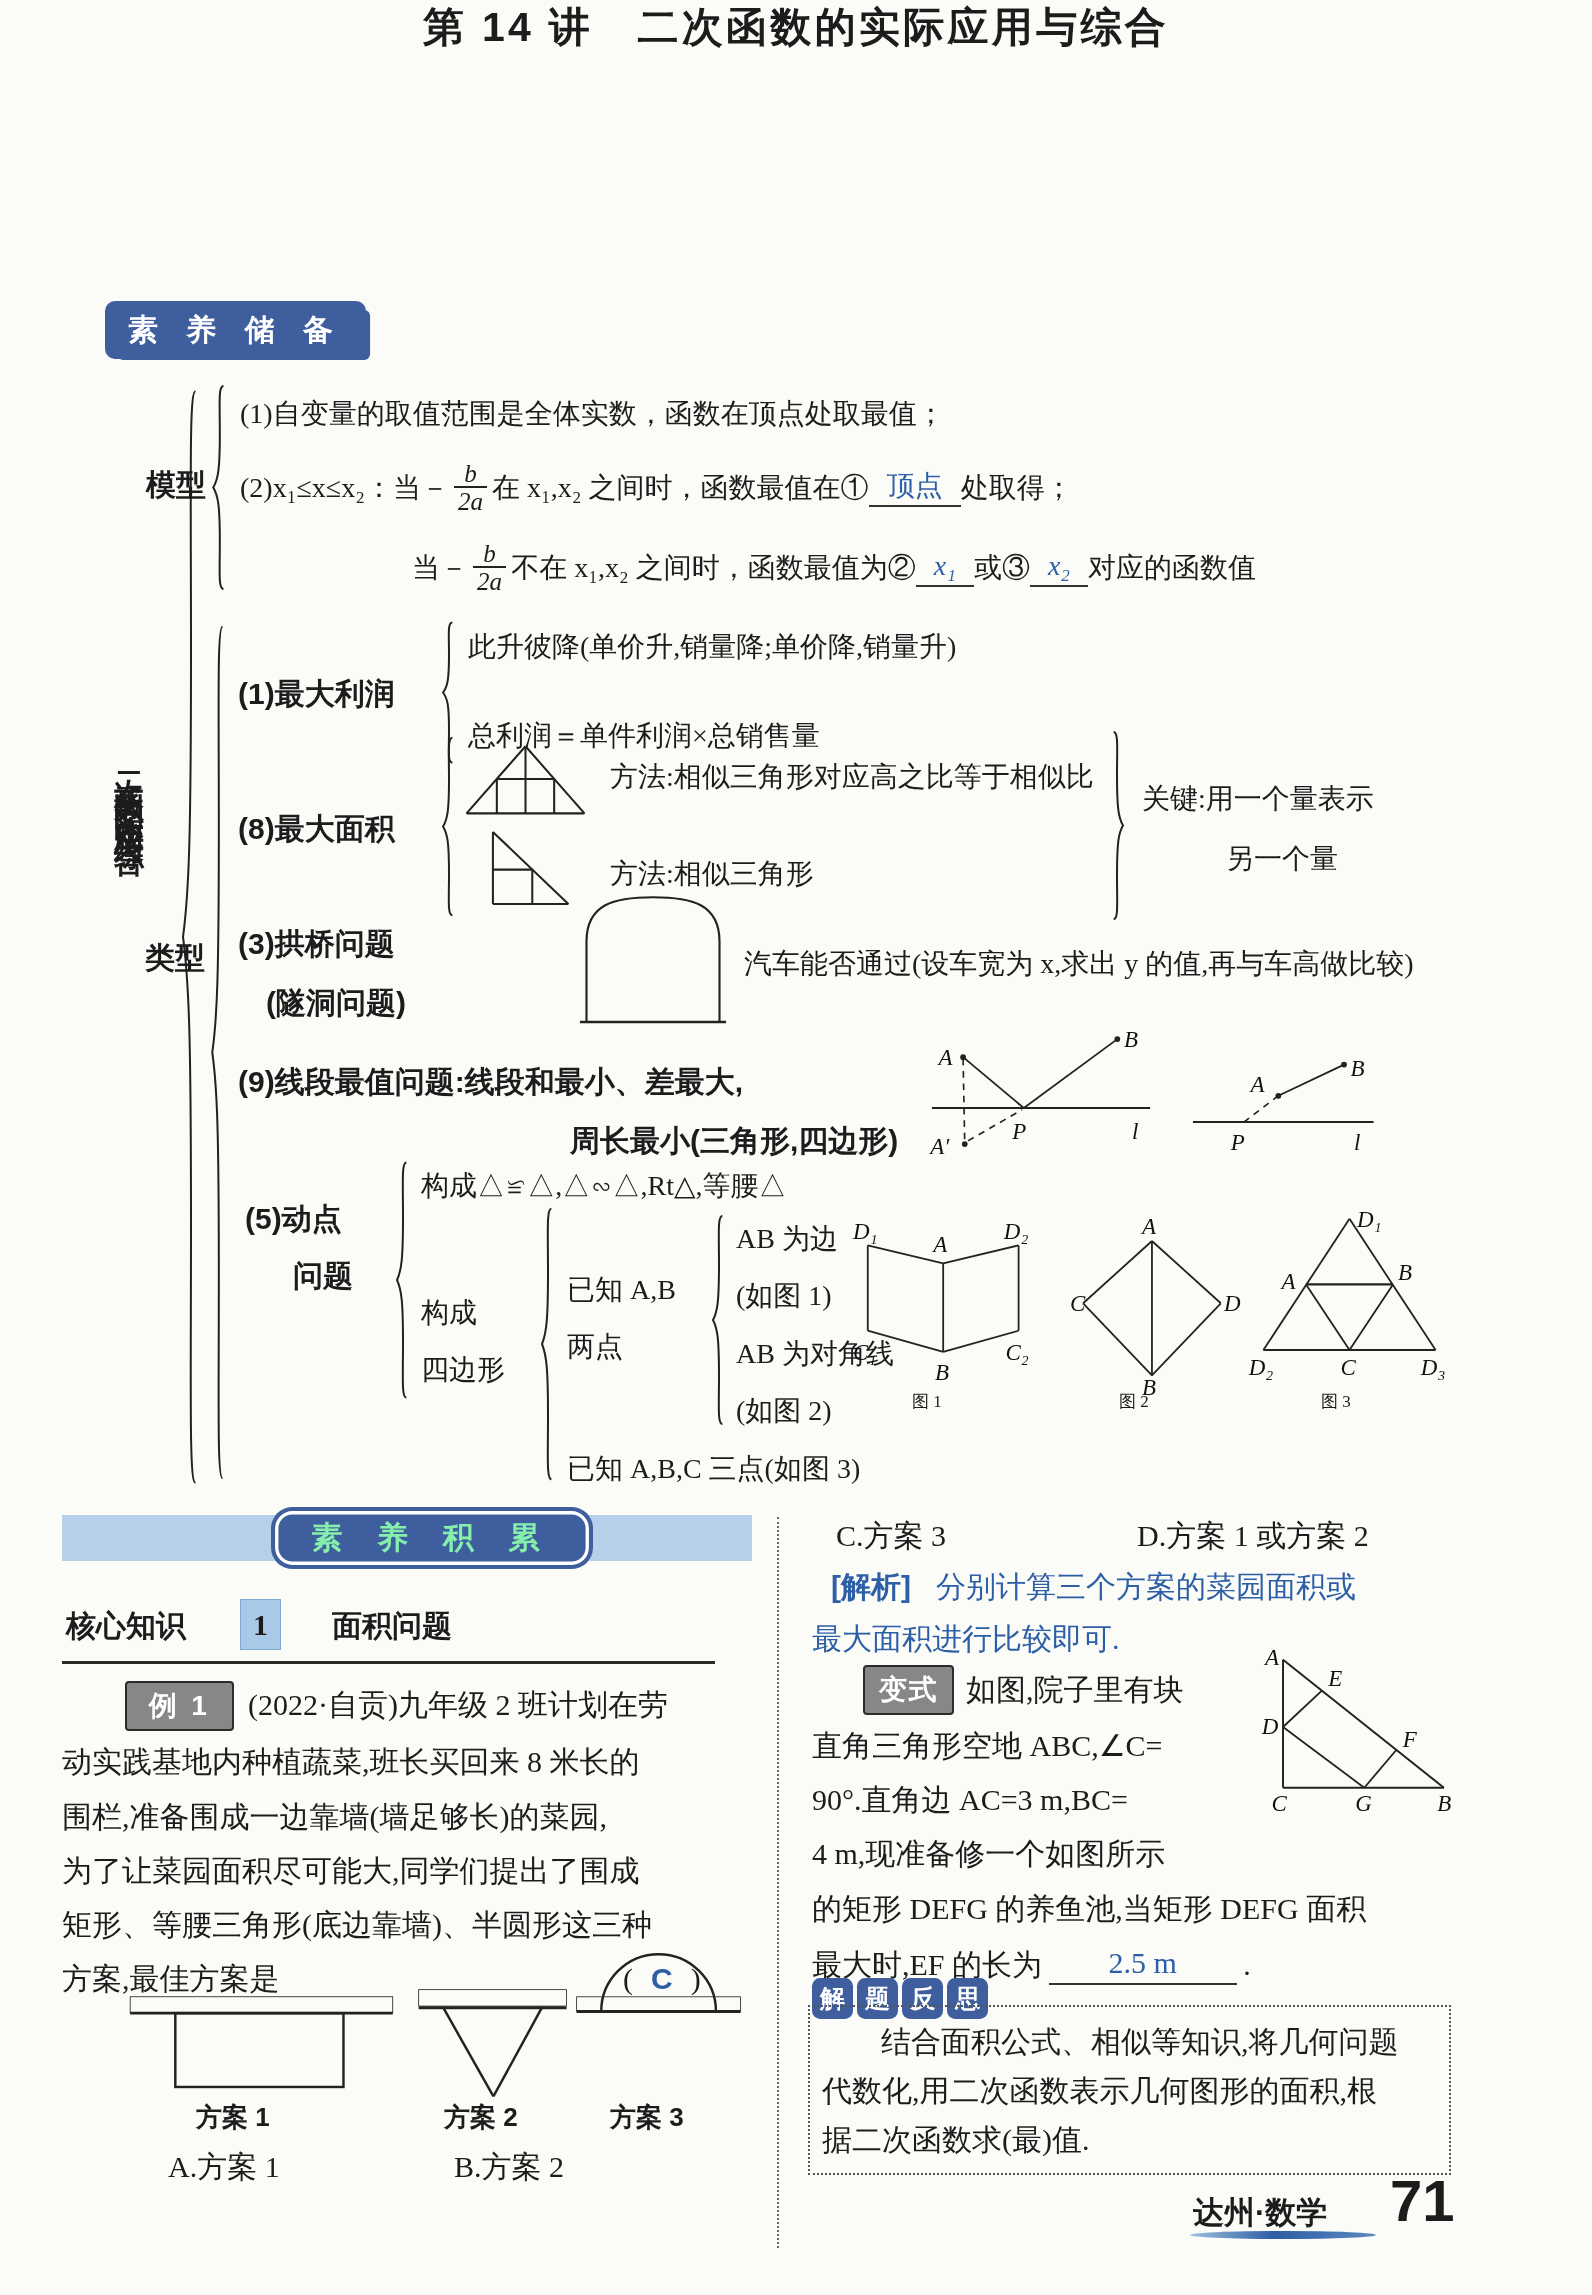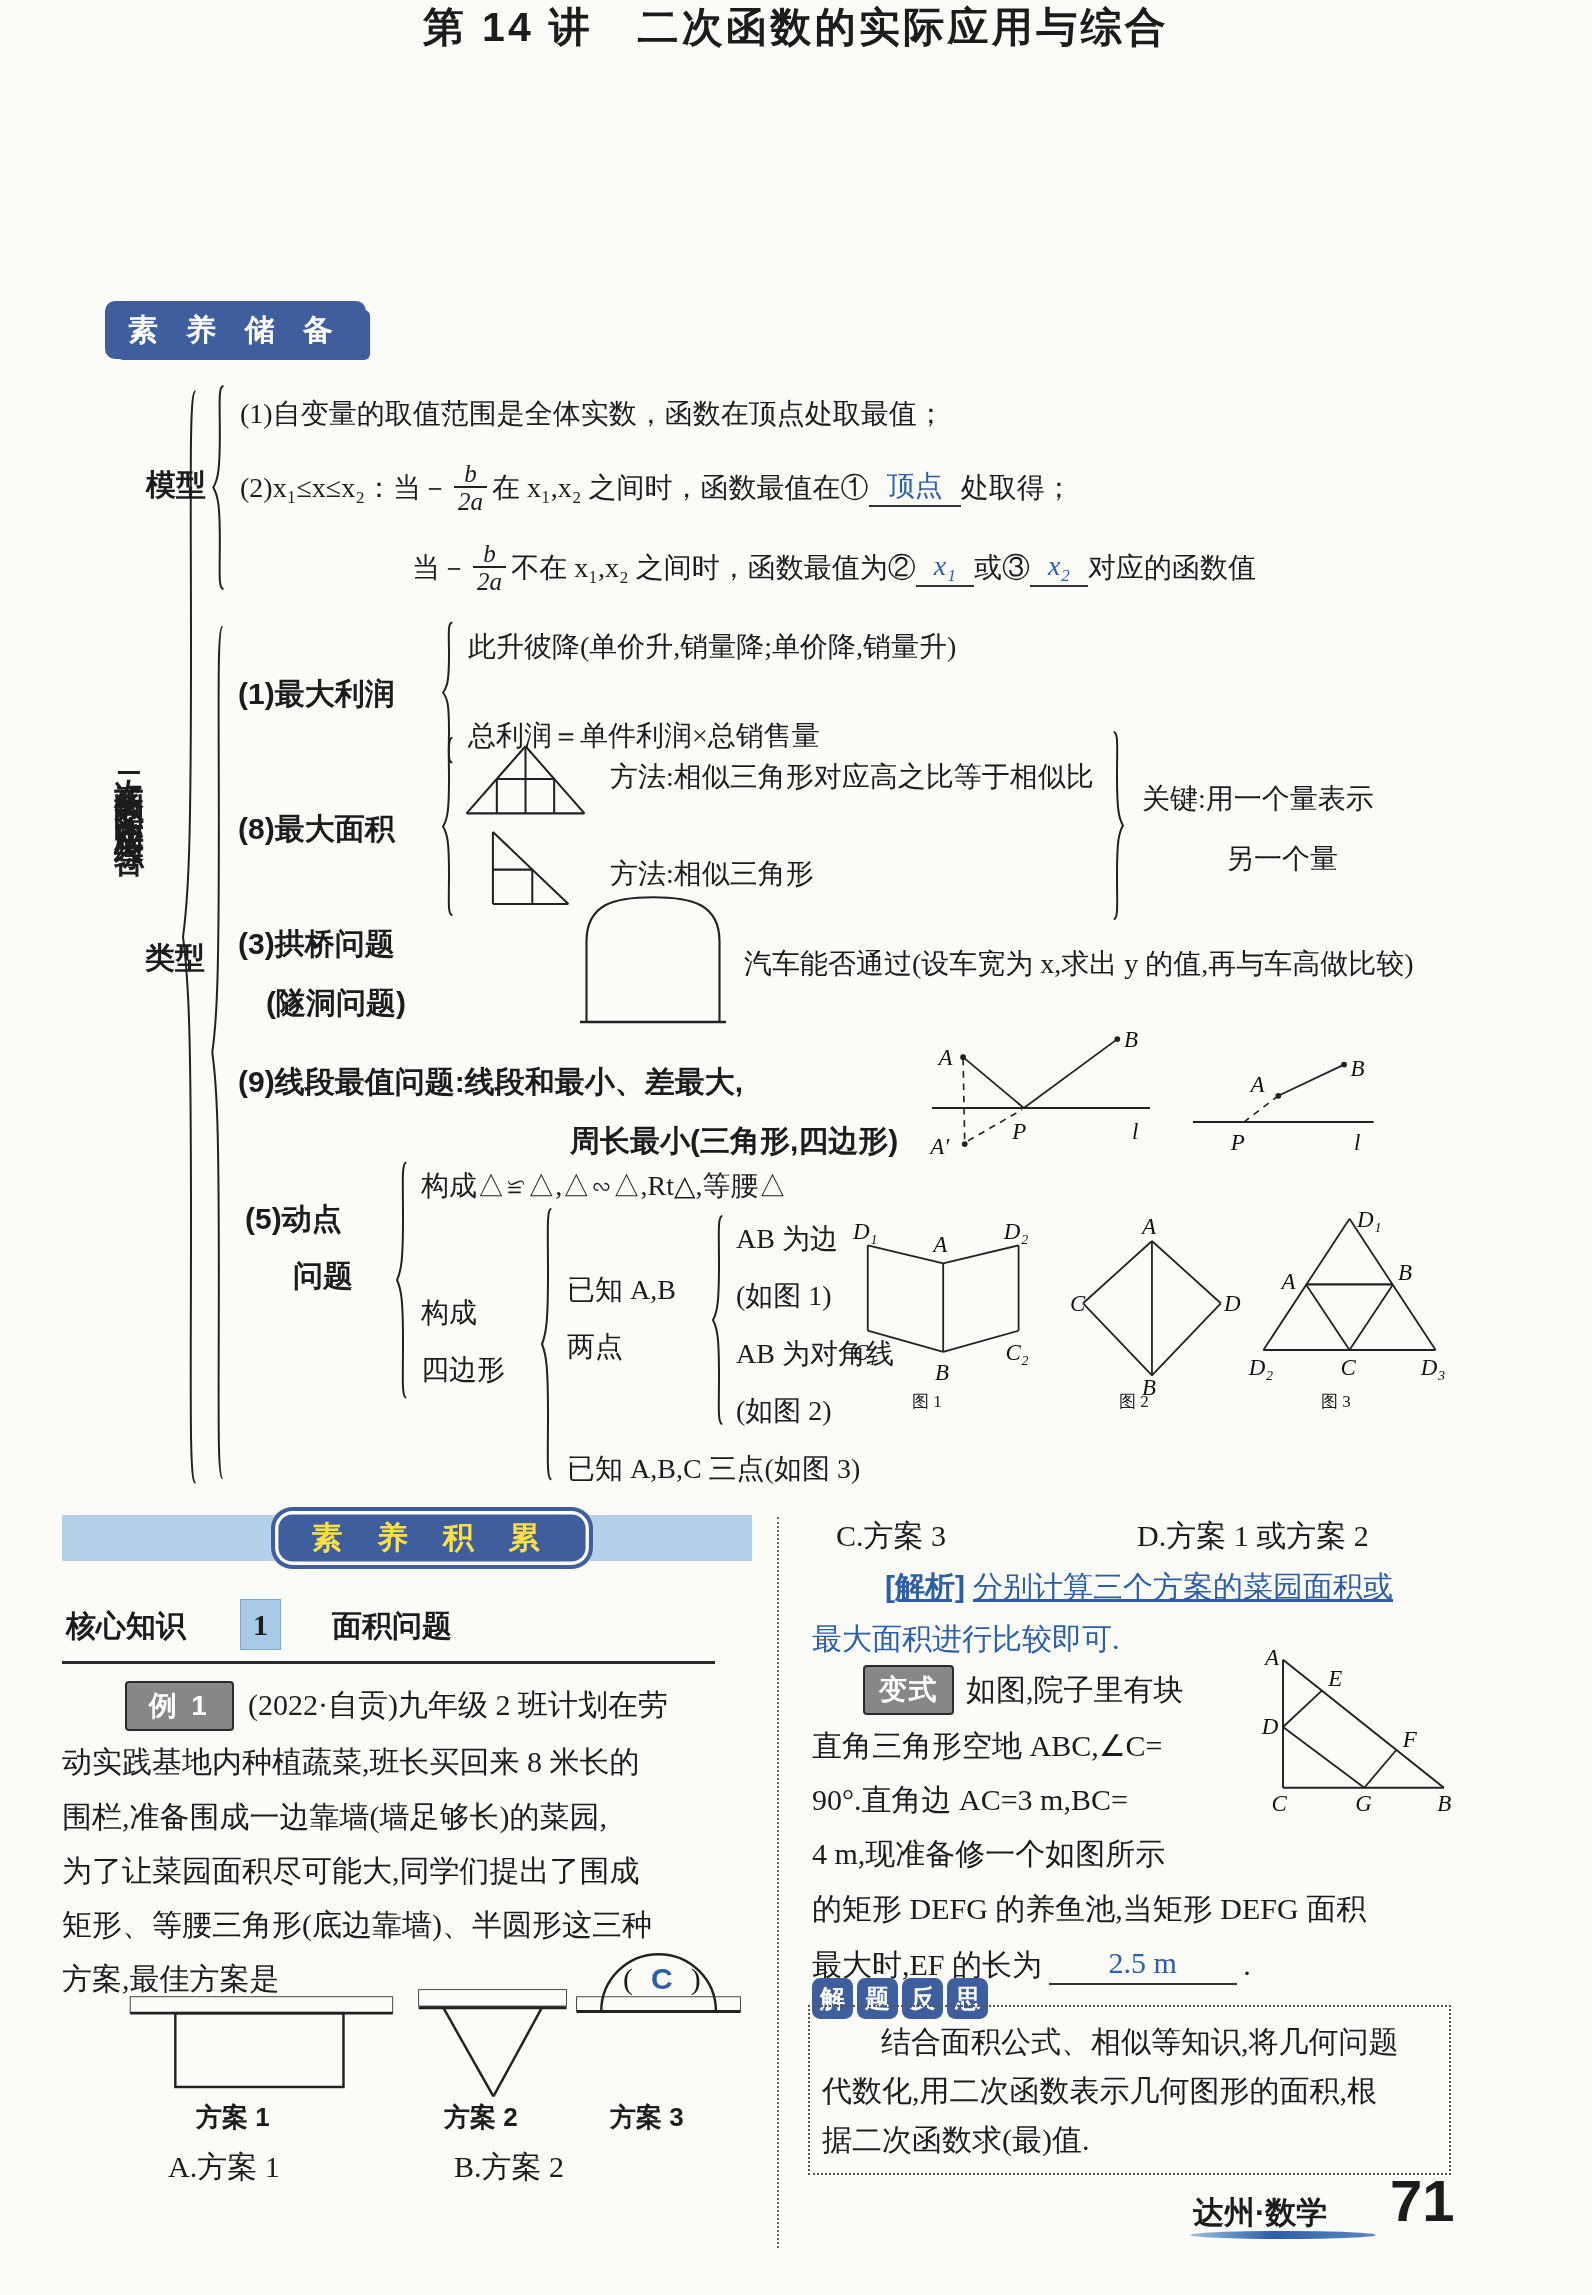--- a/index.html
+++ b/index.html
@@ -9,21 +9,21 @@
   .hei{font-family:"Liberation Sans",sans-serif;font-weight:700;}
   .it{font-style:italic;}
   .blue{color:#2d5fa6;}
   .t34{font-size:28px;line-height:1.25;}
   .t36{font-size:30px;line-height:1.25;}
   .node{font-size:30px;}
   .title{font-size:41px;letter-spacing:3.3px;}
   .badge-main{background:#3e5e9e;color:#fff;border-radius:10px;display:flex;align-items:center;justify-content:center;
       box-shadow:8.2px 5px 0 -4.1px #3e5e9e;}
   .band{background:#b5d0e8;}
-  .pill{background:#3e5e9e;color:#fde047;border-radius:21.4px;display:flex;align-items:center;justify-content:center;
+  .pill{background:#3e5e9e;color:#86efac;border-radius:21.4px;display:flex;align-items:center;justify-content:center;
       box-shadow:inset 0 0 0 4.1px #3e5e9e, inset 0 0 0 7.4px #ffffff;}
   .graybox{background:#878787;color:#fff;border:2.5px solid #2b2b2b;border-radius:4.1px;
       display:flex;align-items:center;justify-content:center;font-family:"Liberation Sans",sans-serif;font-weight:700;}
   .numbox{background:#a9c9e9;border:1.6px solid #7fa8d2;display:flex;align-items:center;justify-content:center;
       font-weight:700;font-size:30px;}
   .blank{color:#2d5fa6;border-bottom:2.5px solid #333;padding:0 18px 1.6px;display:inline-block;text-align:center;}
   .frac{display:inline-flex;flex-direction:column;align-items:center;font-style:italic;line-height:1.02;
       margin:0 5px;font-size:25px;vertical-align:middle;}
   .frac .den{border-top:2.1px solid #222;padding:0.8px 4.1px 0;}
   .row{display:flex;align-items:center;white-space:nowrap;}
@@ -276,21 +276,21 @@
   </svg>
   <div class="abs hei" style="left:196px;top:2100px;font-size:26px;">方案 1</div>
   <div class="abs hei" style="left:444px;top:2100px;font-size:26px;">方案 2</div>
   <div class="abs hei" style="left:610px;top:2100px;font-size:26px;">方案 3</div>
   <div class="abs t36" style="left:168px;top:2148px;">A.方案 1</div>
   <div class="abs t36" style="left:454px;top:2148px;">B.方案 2</div>
 
   <div class="abs t36" style="left:836px;top:1517px;">C.方案 3</div>
   <div class="abs t36" style="left:1137px;top:1517px;">D.方案 1 或方案 2</div>
 
-  <div class="abs row t36 blue" style="left:885px;top:1568px;gap:8px;text-decoration:underline;">
+  <div class="abs row t36 blue" style="left:831px;top:1568px;gap:25px;">
     <span class="hei">[解析]</span>
     <span>分别计算三个方案的菜园面积或</span>
   </div>
   <div class="abs t36 blue" style="left:812px;top:1620px;">最大面积进行比较即可.</div>
 
   <div class="abs graybox" style="left:863px;top:1665px;width:87px;height:46px;font-size:28px;letter-spacing:1.6px;">变式</div>
   <div class="abs t36" style="left:966px;top:1671px;">如图,院子里有块</div>
   <div class="abs t36" style="left:812px;top:1727px;">直角三角形空地 ABC,∠C=</div>
   <div class="abs t36" style="left:812px;top:1781px;">90°.直角边 AC=3 m,BC=</div>
   <div class="abs t36" style="left:812px;top:1835px;">4 m,现准备修一个如图所示</div>

